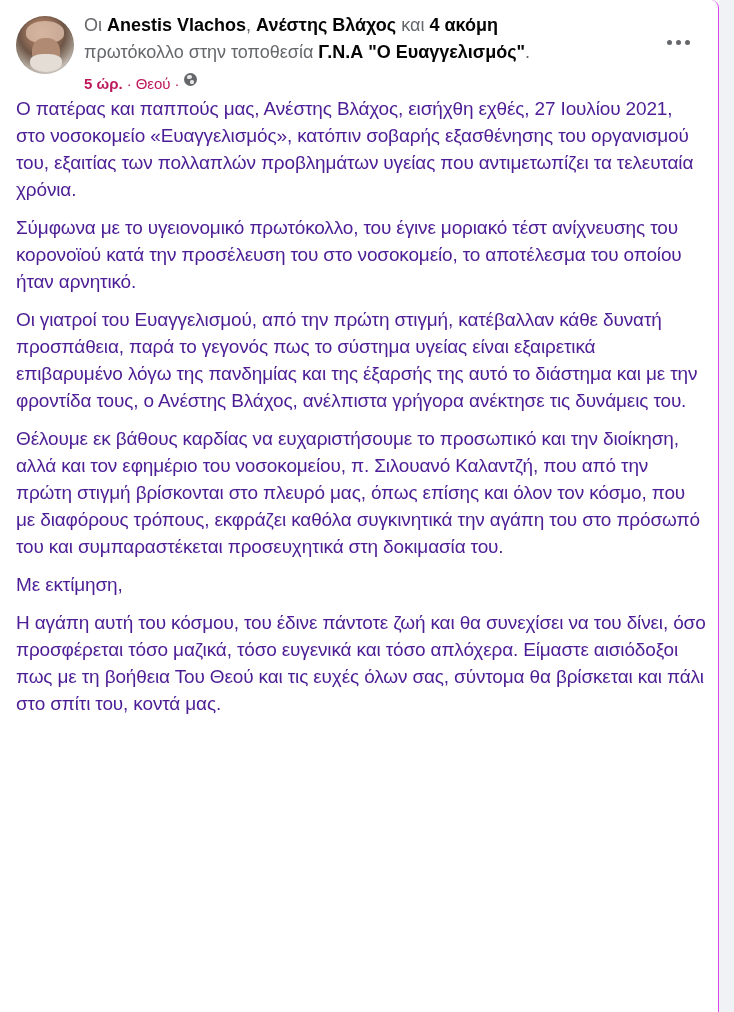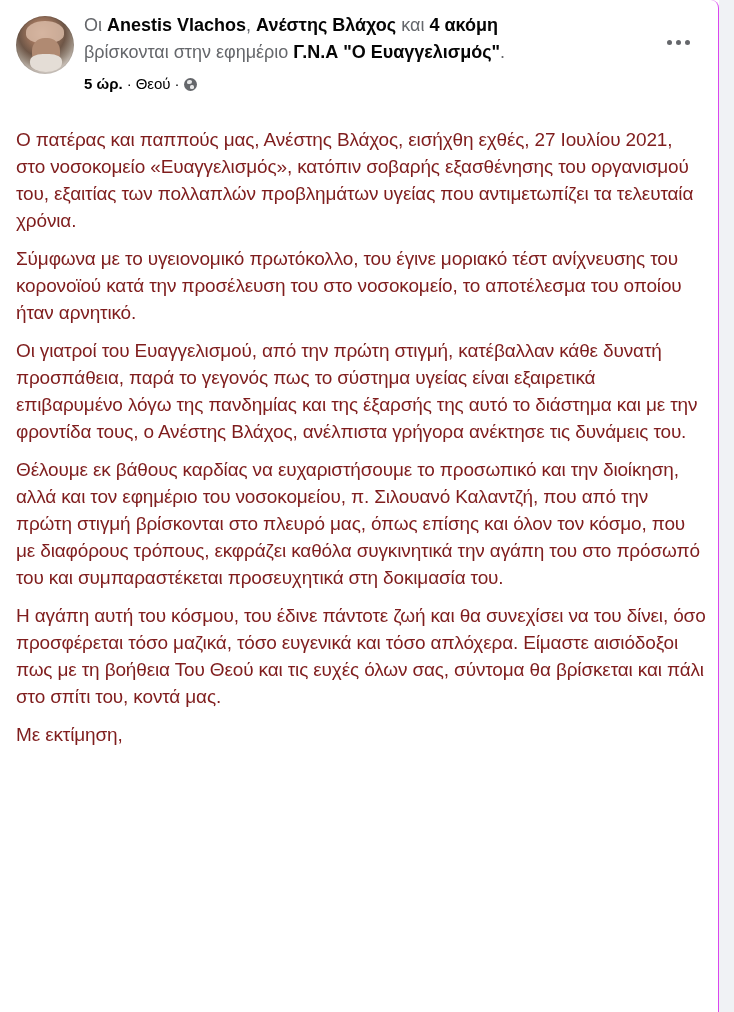--- a/index.html
+++ b/index.html
@@ -91,23 +91,22 @@
     .head-text .strong {
       font-weight: bold;
       color: #050505;
     }
     .meta {
       position: absolute;
       left: 84px;
       top: 73px;
       font-size: 15px;
       line-height: 22px;
-      color: #000000;
+      color: #be185d;
       display: flex;
-      align-items: center;
     }
     .meta .time {
       font-weight: bold;
     }
     .meta .sep {
       margin: 0 4px;
     }
     .globe {
       display: inline-block;
       width: 13px;
@@ -153,46 +152,46 @@
     }
     .more-btn .dot {
       width: 5px;
       height: 5px;
       border-radius: 50%;
       background: #65676b;
     }
     .body {
       position: absolute;
       left: 16px;
-      top: 126px;
+      top: 95px;
       width: 690px;
       font-size: 19px;
       line-height: 27px;
-      color: #7f1d1d;
+      color: #4c1d95;
       letter-spacing: -0.15px;
     }
     .body p {
       margin: 0 0 11px 0;
       padding: 0;
     }
   </style>
 </head>
 <body>
 
 <div class="card">
 
   <div class="header">
     <div class="avatar">
       <div class="hair"></div>
       <div class="face"></div>
       <div class="beard"></div>
     </div>
 
     <div class="head-text">
-      <span>Οι </span><span class="strong">Anestis Vlachos</span><span>, </span><span class="strong">Ανέστης Βλάχος</span><span> και </span><span class="strong">4 ακόμη</span><br><span>βρίσκονται στην εφημέριο </span><span class="strong">Γ.Ν.Α "Ο Ευαγγελισμός"</span><span>.</span>
+      <span>Οι </span><span class="strong">Anestis Vlachos</span><span>, </span><span class="strong">Ανέστης Βλάχος</span><span> και </span><span class="strong">4 ακόμη</span><br><span>πρωτόκολλο στην τοποθεσία </span><span class="strong">Γ.Ν.Α "Ο Ευαγγελισμός"</span><span>.</span>
     </div>
 
     <div class="meta">
       <span class="time">5 ώρ.</span>
       <span class="sep">·</span>
       <span>Θεού</span>
       <span class="sep">·</span>
       <span class="globe"></span>
     </div>
 
@@ -201,18 +200,18 @@
       <span class="dot"></span>
       <span class="dot"></span>
     </div>
   </div>
 
   <div class="body">
     <p>Ο πατέρας και παππούς μας, Ανέστης Βλάχος, εισήχθη εχθές, 27 Ιουλίου 2021, στο νοσοκομείο «Ευαγγελισμός», κατόπιν σοβαρής εξασθένησης του οργανισμού του, εξαιτίας των πολλαπλών προβλημάτων υγείας που αντιμετωπίζει τα τελευταία χρόνια.</p>
     <p>Σύμφωνα με το υγειονομικό πρωτόκολλο, του έγινε μοριακό τέστ ανίχνευσης του κορονοϊού κατά την προσέλευση του στο νοσοκομείο, το αποτέλεσμα του οποίου ήταν αρνητικό.</p>
     <p>Οι γιατροί του Ευαγγελισμού, από την πρώτη στιγμή, κατέβαλλαν κάθε δυνατή προσπάθεια, παρά το γεγονός πως το σύστημα υγείας είναι εξαιρετικά επιβαρυμένο λόγω της πανδημίας και της έξαρσής της αυτό το διάστημα και με την φροντίδα τους, ο Ανέστης Βλάχος, ανέλπιστα γρήγορα ανέκτησε τις δυνάμεις του.</p>
     <p>Θέλουμε εκ βάθους καρδίας να ευχαριστήσουμε το προσωπικό και την διοίκηση, αλλά και τον εφημέριο του νοσοκομείου, π. Σιλουανό Καλαντζή, που από την πρώτη στιγμή βρίσκονται στο πλευρό μας, όπως επίσης και όλον τον κόσμο, που με διαφόρους τρόπους, εκφράζει καθόλα συγκινητικά την αγάπη του στο πρόσωπό του και συμπαραστέκεται προσευχητικά στη δοκιμασία του.</p>
+    <p>Με εκτίμηση,</p>
     <p>Η αγάπη αυτή του κόσμου, του έδινε πάντοτε ζωή και θα συνεχίσει να του δίνει, όσο προσφέρεται τόσο μαζικά, τόσο ευγενικά και τόσο απλόχερα. Είμαστε αισιόδοξοι πως με τη βοήθεια Του Θεού και τις ευχές όλων σας, σύντομα θα βρίσκεται και πάλι στο σπίτι του, κοντά μας.</p>
-    <p>Με εκτίμηση,</p>
   </div>
 </div>
 
 <div class="edge-strip"></div>
 
 </body></html>

